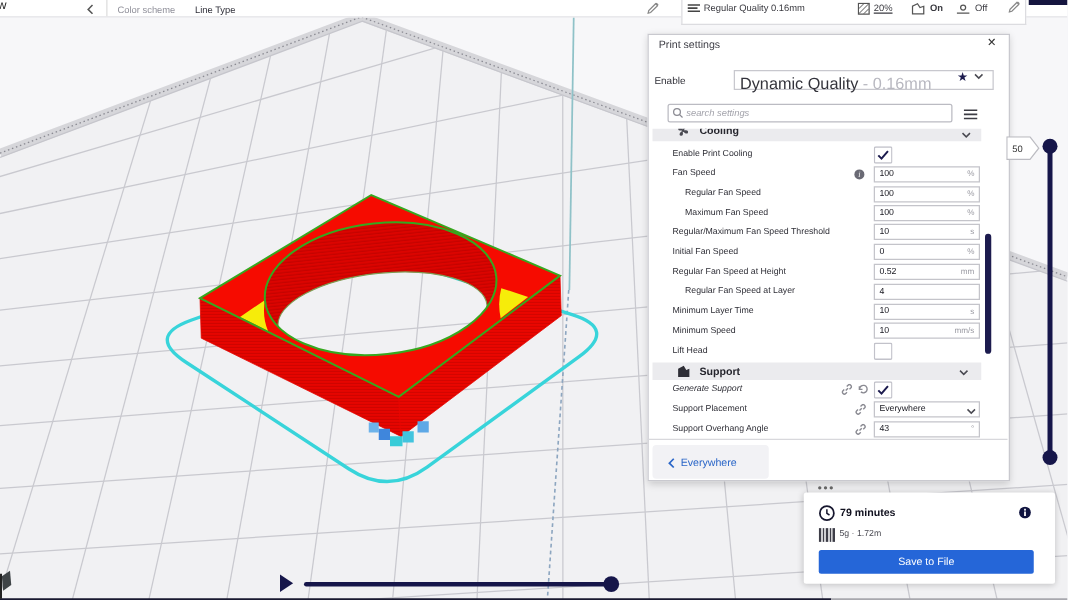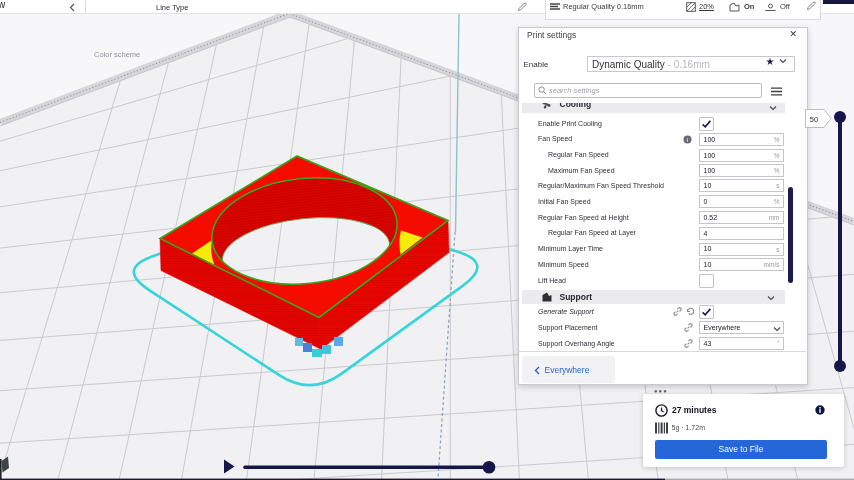--- a/index.html
+++ b/index.html
@@ -105,21 +105,21 @@
 </svg>
 
 <div style="position:absolute;left:0;top:0;width:854px;height:13.5px;background:#fff;border-bottom:1px solid #e2e2e6;"></div>
 <div style="position:absolute;left:-2px;top:-1px;font-family:'Liberation Sans',sans-serif;font-size:10px;color:#222;">w</div>
 <div style="position:absolute;left:69px;top:2.5px;">
     <svg width="6" height="9" viewBox="0 0 6 9">
       <path d="M5,1 L1.5,4.5 L5,8" fill="none" stroke="#555" stroke-width="1.2"></path>
     </svg>
   </div>
 <div style="position:absolute;left:85px;top:0;width:1px;height:13px;background:#ddd;"></div>
-<div style="position:absolute;left:94px;top:2.5px;font-family:'Liberation Sans',sans-serif;font-size:7.5px;color:#90909a;margin-top:47px;">Color scheme</div>
+<div style="position:absolute;left:94px;top:2.5px;font-family:'Liberation Sans',sans-serif;font-size:7.5px;color:#90909a;">Color scheme</div>
 <div style="position:absolute;left:156px;top:2.5px;font-family:'Liberation Sans',sans-serif;font-size:7.5px;color:#30303a;">Line Type</div>
 <div style="position:absolute;left:545px;top:0;width:276px;height:19.5px;background:#fff;border:1px solid #dcdce0;border-top:none;"></div>
 <div style="position:absolute;left:517px;top:1px;">
     <svg width="11" height="11" viewBox="0 0 11 11">
       <path d="M1.5,9.5 L2,7.5 L7.5,2 L9,3.5 L3.5,9 Z M8,1.5 L9.5,3" fill="none" stroke="#888" stroke-width="1"></path>
     </svg>
   </div>
 <div style="position:absolute;left:550px;top:3px;">
     <svg width="10" height="8" viewBox="0 0 10 8">
       <path d="M0,1 h10 M0,3.5 h8 M0,6 h10" stroke="#444" stroke-width="1.3"></path>
@@ -150,21 +150,21 @@
     <svg width="11" height="11" viewBox="0 0 11 11">
       <path d="M1.5,9.5 L2,7.5 L7.5,2 L9,3.5 L3.5,9 Z M8,1.5 L9.5,3" fill="none" stroke="#888" stroke-width="1"></path>
     </svg>
   </div>
 <div style="position:absolute;left:823px;top:0;width:31px;height:4px;background:#15153f;"></div>
 <div style="position:absolute;left:517.5px;top:26.5px;width:290px;height:358px;background:#fff;border:1px solid #c9c9cf;box-shadow:0 2px 6px rgba(0,0,0,.18);"></div>
 <div style="position:absolute;left:527.0px;top:30.0px;font-family:'Liberation Sans',sans-serif;font-size:8.5px;color:#404048;">Print settings</div>
 <div style="position:absolute;left:789.5px;top:29.0px;font-family:'Liberation Sans',sans-serif;font-size:9px;color:#333;">✕</div>
 <div style="position:absolute;left:523.5px;top:59.5px;font-family:'Liberation Sans',sans-serif;font-size:8px;color:#33333b;">Enable</div>
 <div style="position:absolute;left:587.0px;top:55.5px;width:208px;height:16px;border:1px solid #c8c8ce;background:#fff;"></div>
-<div style="position:absolute;left:592.0px;top:59.0px;font-family:'Liberation Sans',sans-serif;font-size:10px;color:#33333b;">Dynamic Quality <span style="color:#b8b8c0">- 0.16mm</span></div>
+<div style="position:absolute;left:592.0px;top:59.0px;font-family:'Liberation Sans',sans-serif;font-size:13px;color:#33333b;">Dynamic Quality <span style="color:#b8b8c0">- 0.16mm</span></div>
 <div style="position:absolute;left:765.5px;top:56.0px;font-family:'Liberation Sans',sans-serif;font-size:10px;color:#1c1b4e;">★</div>
 <div style="position:absolute;left:778.5px;top:58.0px;">
     <svg width="8" height="6" viewBox="0 0 8 6">
       <path d="M1,1.5 L4,4.5 L7,1.5" fill="none" stroke="#4a4a52" stroke-width="1.2"></path>
     </svg>
   </div>
 <div style="position:absolute;left:534.0px;top:82.5px;width:228px;height:15px;border:1px solid #bbbbc2;background:#fff;border-radius:2px;"></div>
 <div style="position:absolute;left:538.0px;top:86.0px;">
     <svg width="9" height="9" viewBox="0 0 9 9">
       <circle cx="3.6" cy="3.6" r="2.7" fill="none" stroke="#8a8a92" stroke-width="1"></circle>
@@ -329,21 +329,21 @@
       <text x="9" y="12.5" text-anchor="middle" font-family="Liberation Sans" font-size="7.5" fill="#333">50</text>
     </svg>
   </div>
 <div style="position:absolute;left:643px;top:394px;width:201px;height:73px;background:#fff;border-radius:2px;box-shadow:0 1px 5px rgba(0,0,0,.2);"></div>
 <div style="position:absolute;left:655px;top:404px;">
     <svg width="13" height="13" viewBox="0 0 13 13">
       <circle cx="6.5" cy="6.5" r="5.6" fill="none" stroke="#16162e" stroke-width="1.4"></circle>
       <path d="M6.5,3.4 V6.7 L8.6,8" fill="none" stroke="#16162e" stroke-width="1.2"></path>
     </svg>
   </div>
-<div style="position:absolute;left:672px;top:404.5px;font-family:'Liberation Sans',sans-serif;font-size:8.5px;font-weight:bold;color:#10101e;">27 minutes</div>
+<div style="position:absolute;left:672px;top:404.5px;font-family:'Liberation Sans',sans-serif;font-size:8.5px;font-weight:bold;color:#10101e;">79 minutes</div>
 <div style="position:absolute;left:815px;top:405px;">
     <svg width="10" height="10" viewBox="0 0 10 10">
       <circle cx="5" cy="5" r="4.7" fill="#101440"></circle>
       <rect x="4.3" y="4.2" width="1.4" height="3.6" fill="#fff"></rect>
       <rect x="4.3" y="2" width="1.4" height="1.5" fill="#fff"></rect>
     </svg>
   </div>
 <div style="position:absolute;left:655px;top:422px;">
     <svg width="13" height="12" viewBox="0 0 13 12">
       <g fill="#3e3e48">

